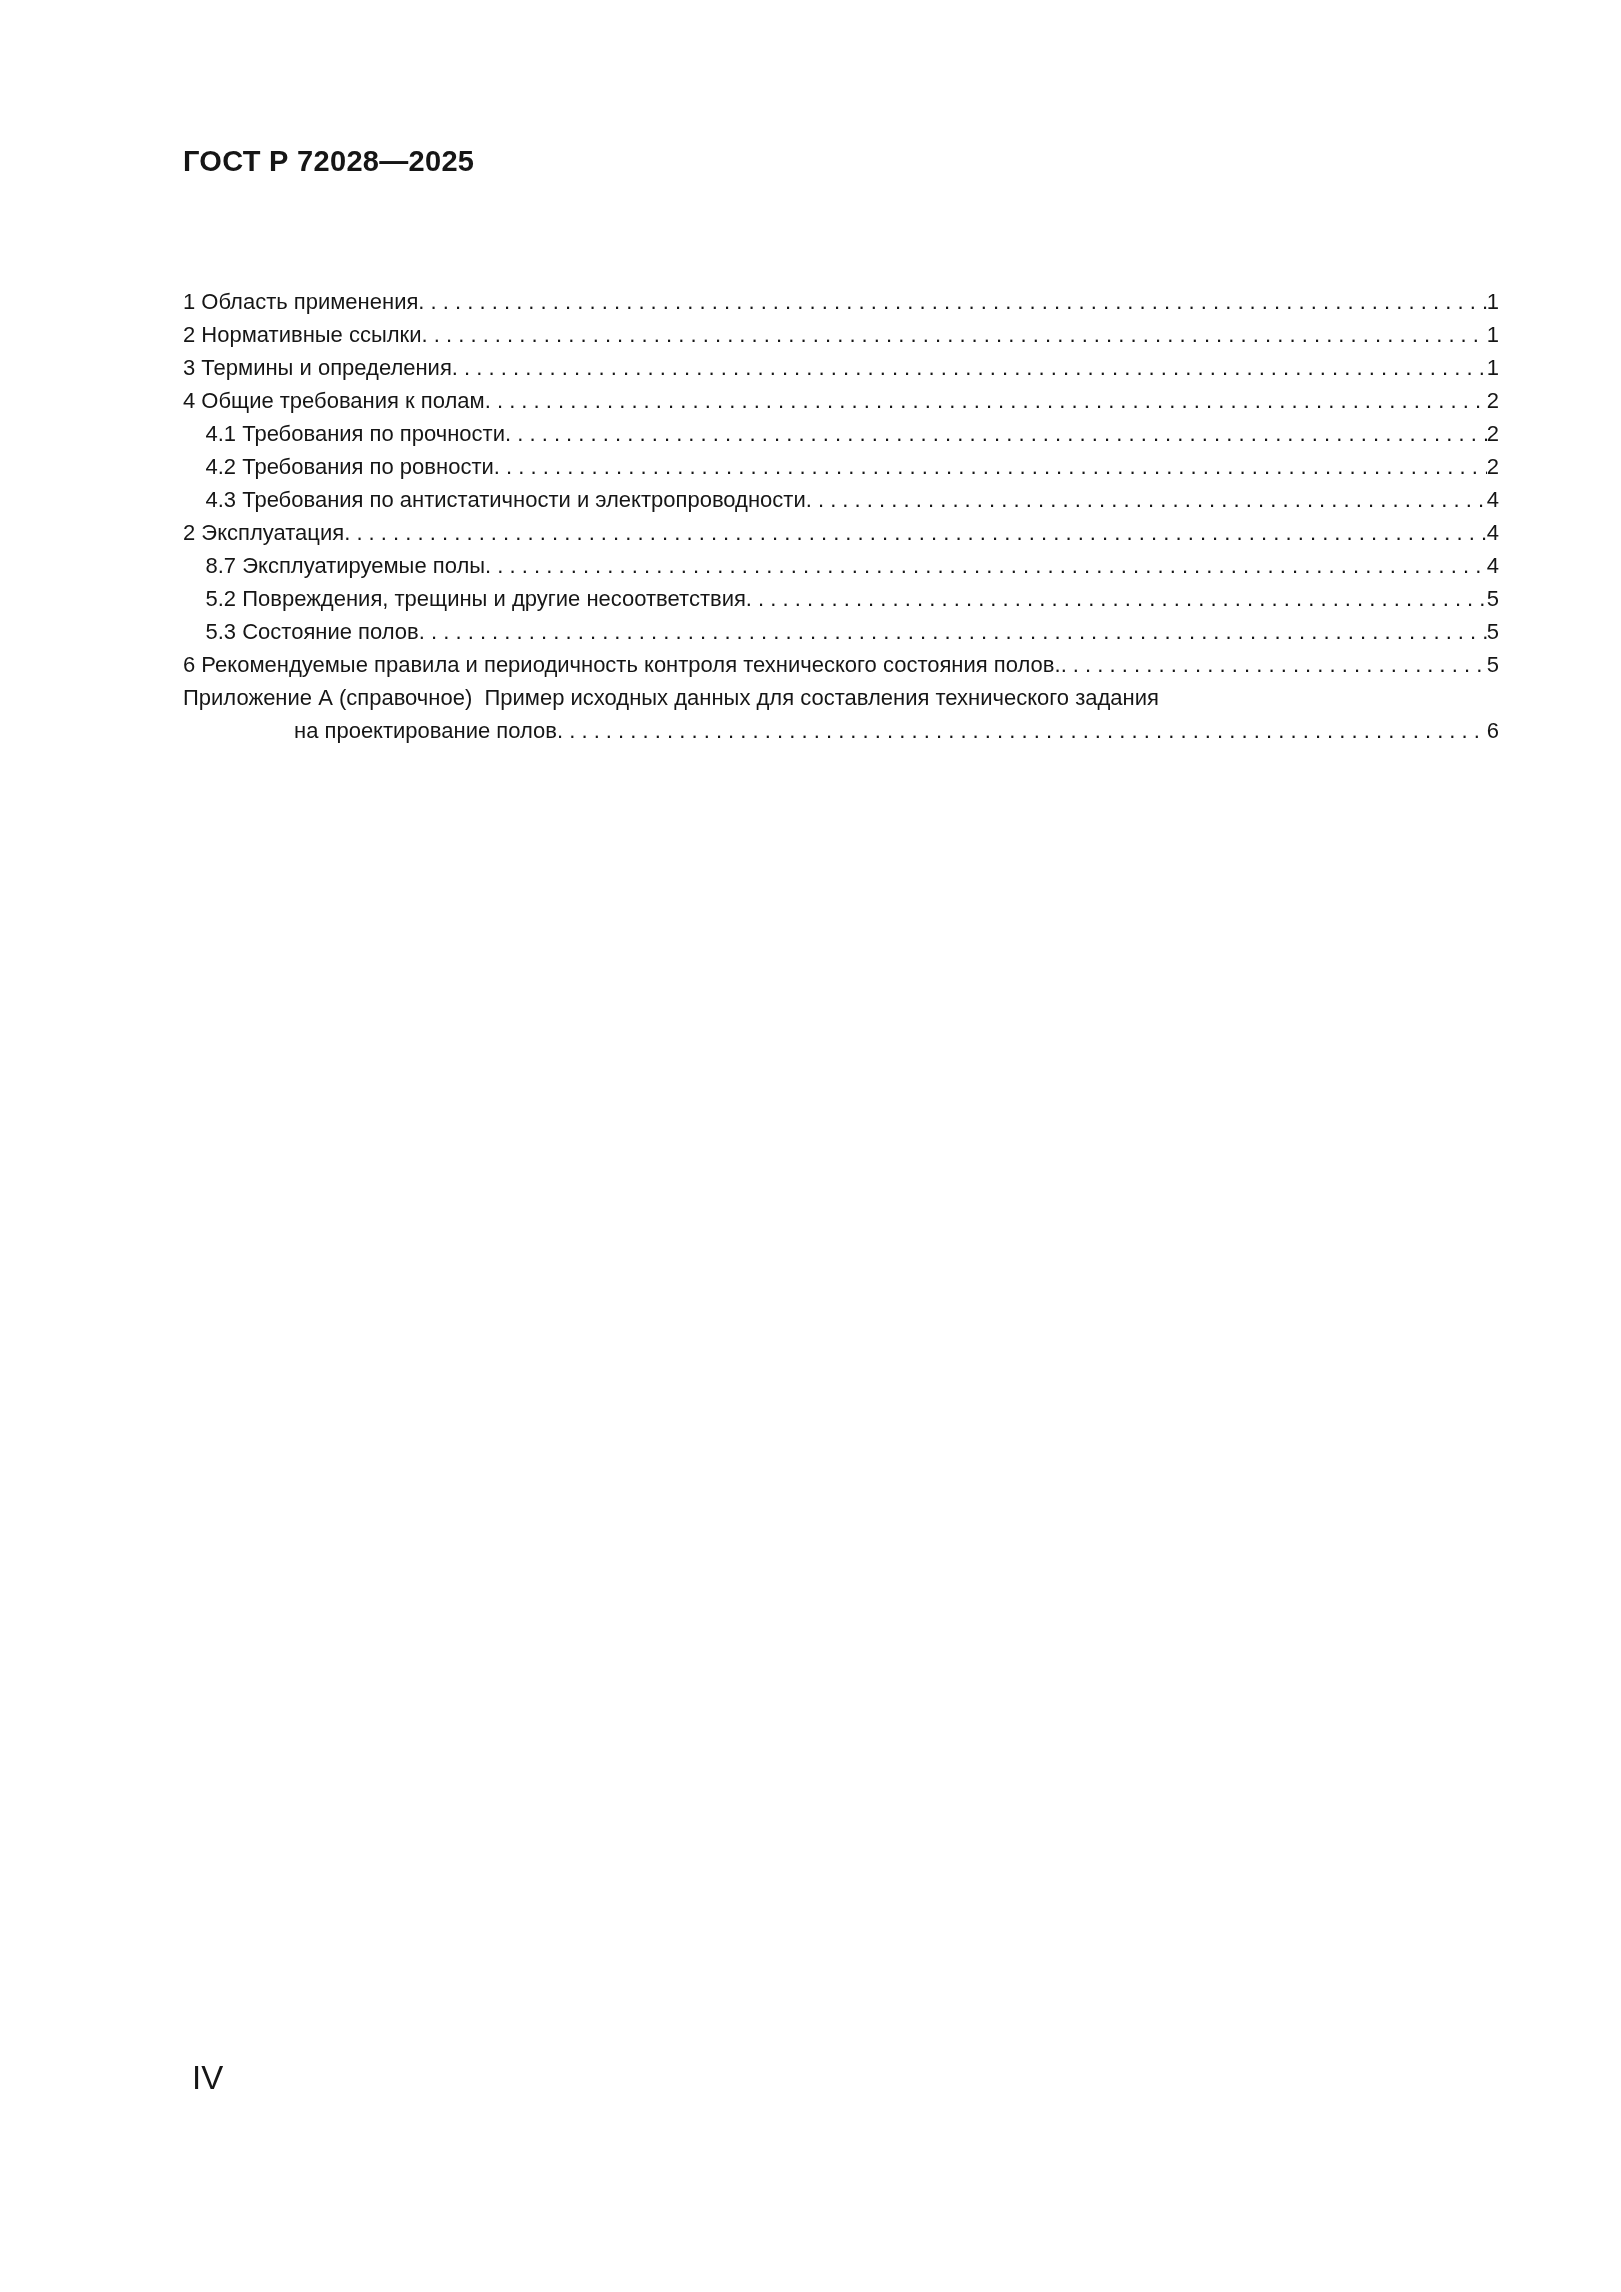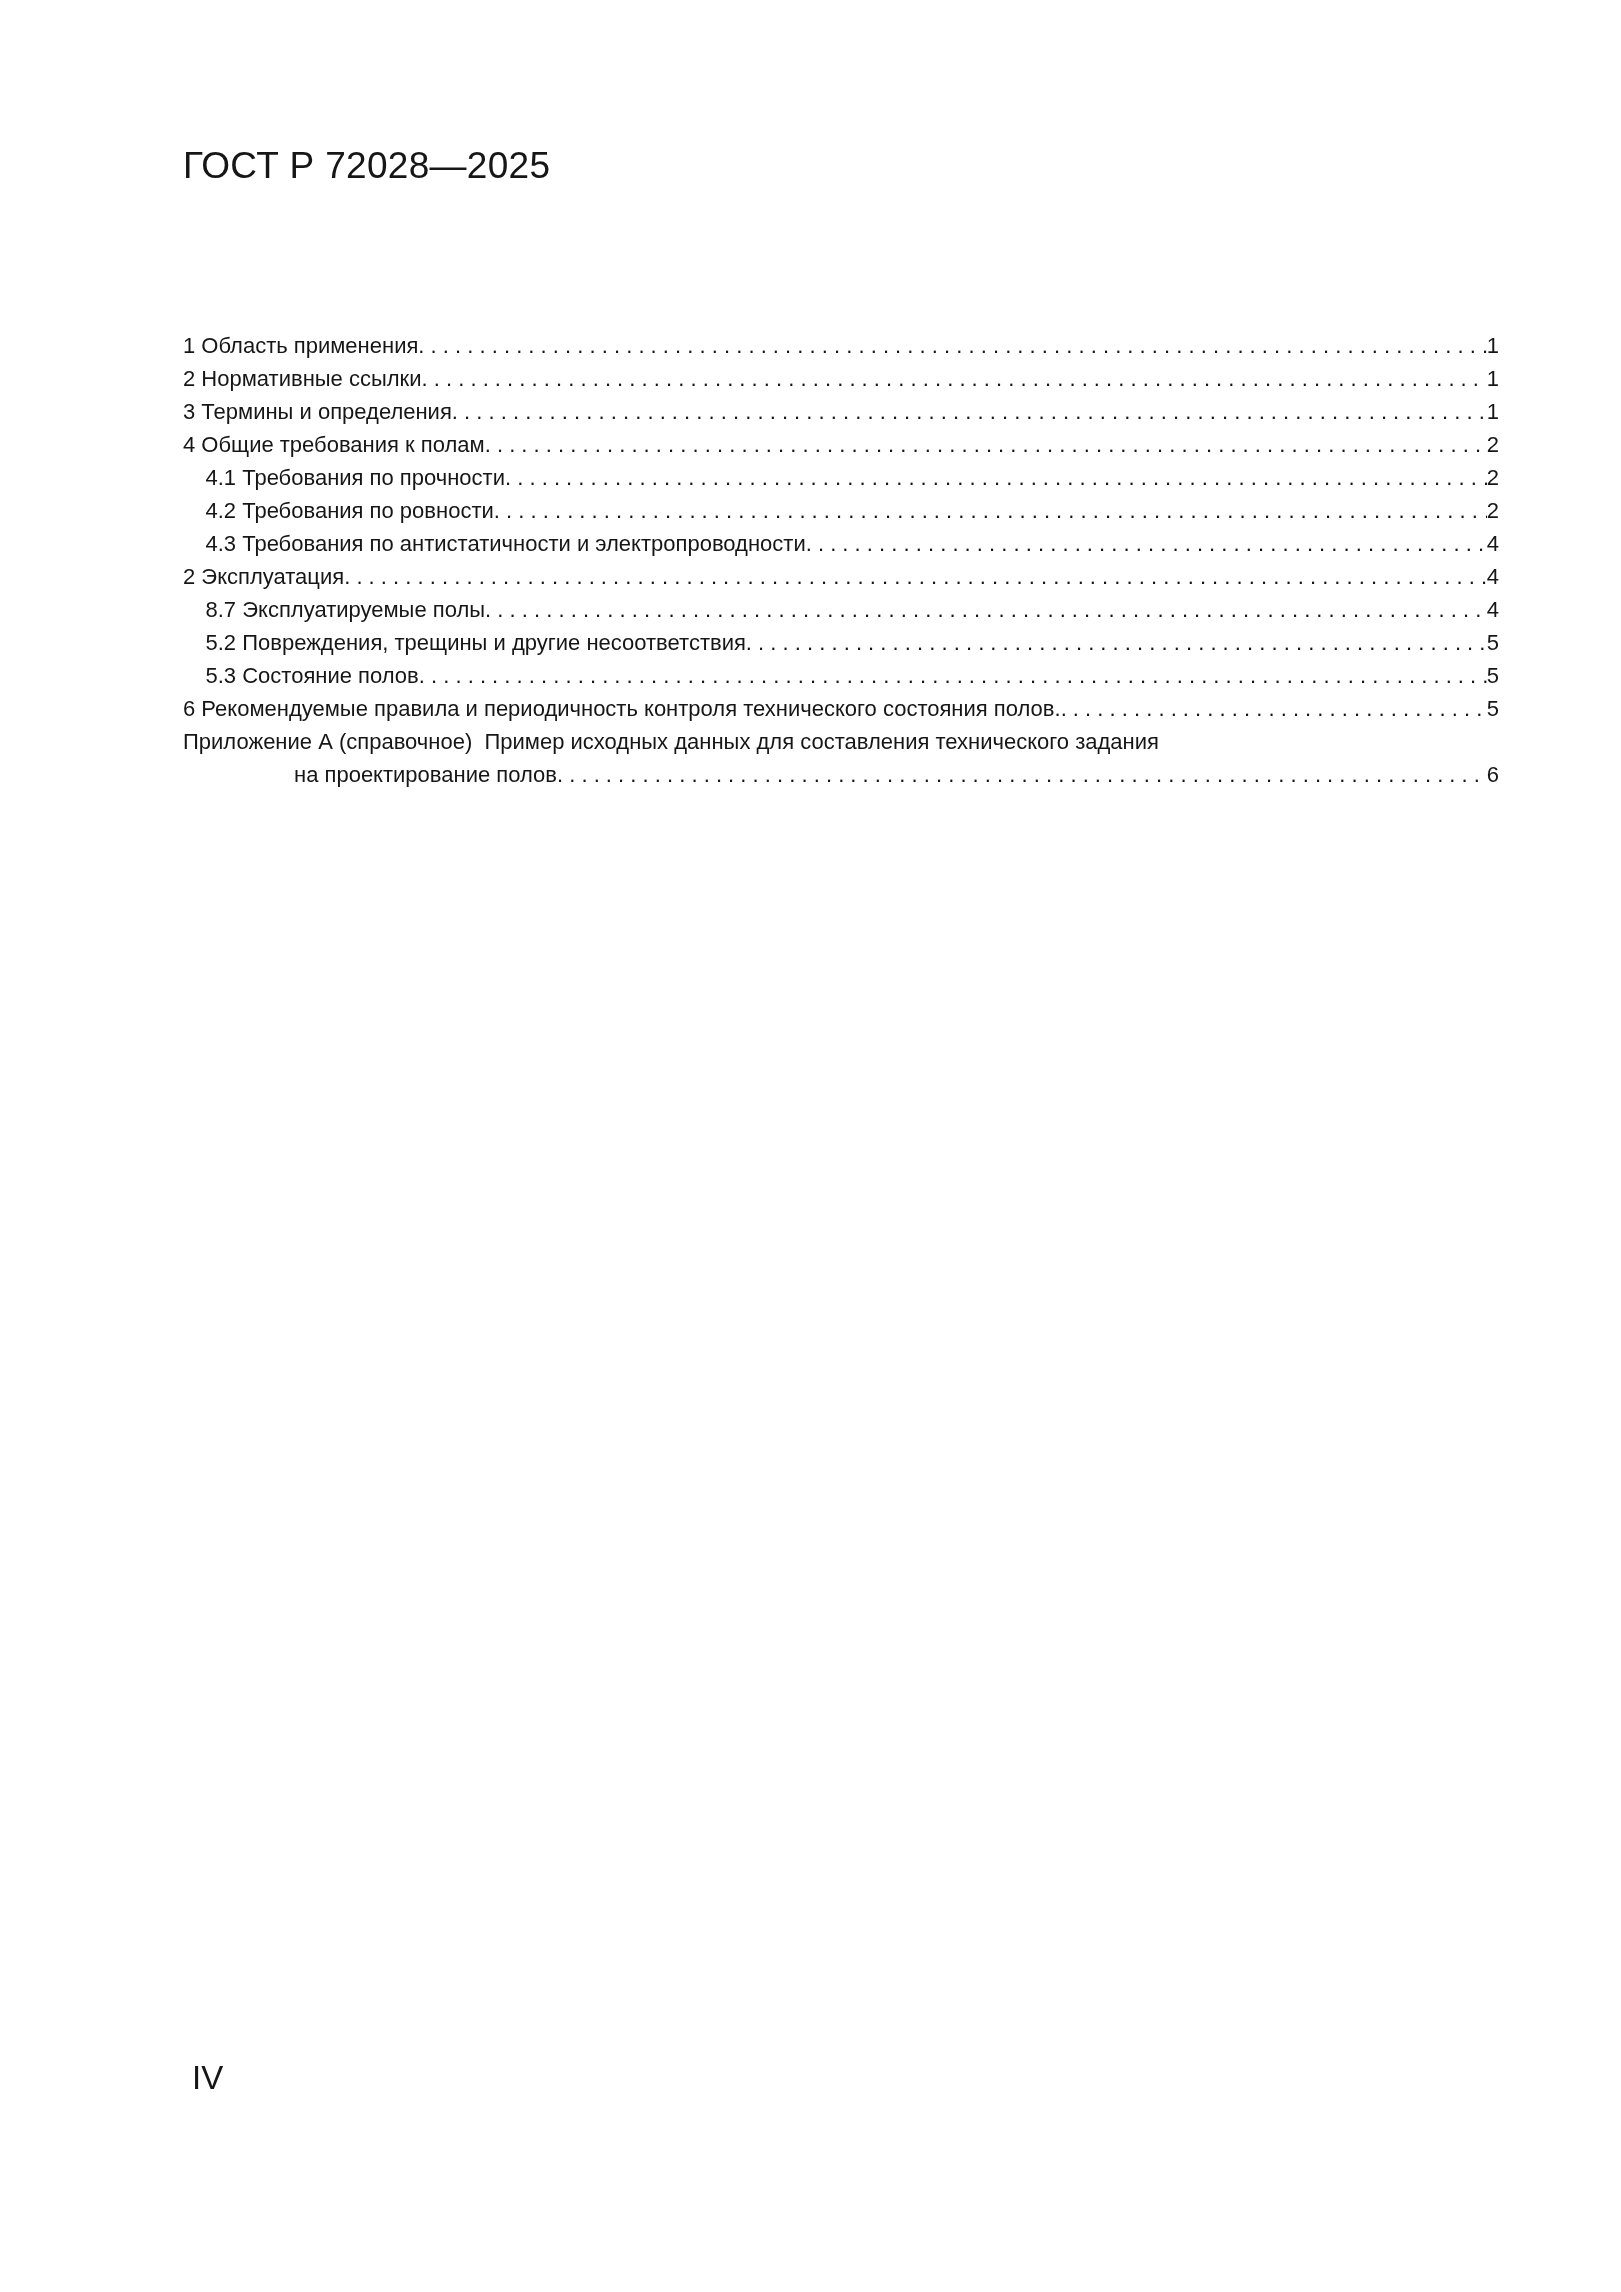--- a/index.html
+++ b/index.html
@@ -8,32 +8,32 @@
     width: 1621px; height: 2293px;
     position: relative;
     font-family: "Liberation Sans", sans-serif;
     color: #161616;
     overflow: hidden;
   }
   .page { position: absolute; inset: 0; background: #ffffff; }
 
   .doc-header {
     position: absolute; left: 183px; top: 147px;
-    font-size: 37px; font-weight: normal; line-height: 1;
+    font-size: 29px; font-weight: bold; line-height: 1;
     letter-spacing: 0.3px; white-space: pre;
   }
 
   .toc-title {
     position: absolute; left: 183px; top: 224px; width: 1316px;
     text-align: center;
     font-size: 32px; font-weight: bold; line-height: 1;
   }
 
   .toc {
-    position: absolute; left: 183px; top: 285px; width: 1316px; margin-top: 44px;
+    position: absolute; left: 183px; top: 285px; width: 1316px;
   }
   .toc-row {
     display: flex; align-items: baseline;
     height: 33px; line-height: 33px;
     font-size: 22px;
   }
   .toc-row.lvl1 { padding-left: 22.5px; }
   .toc-row.lvl2 { padding-left: 111px; }
   .toc-label { white-space: pre; flex: 0 0 auto; }
   .toc-dots { flex: 1 1 auto; overflow: hidden; white-space: nowrap; padding-right: 2px; }

